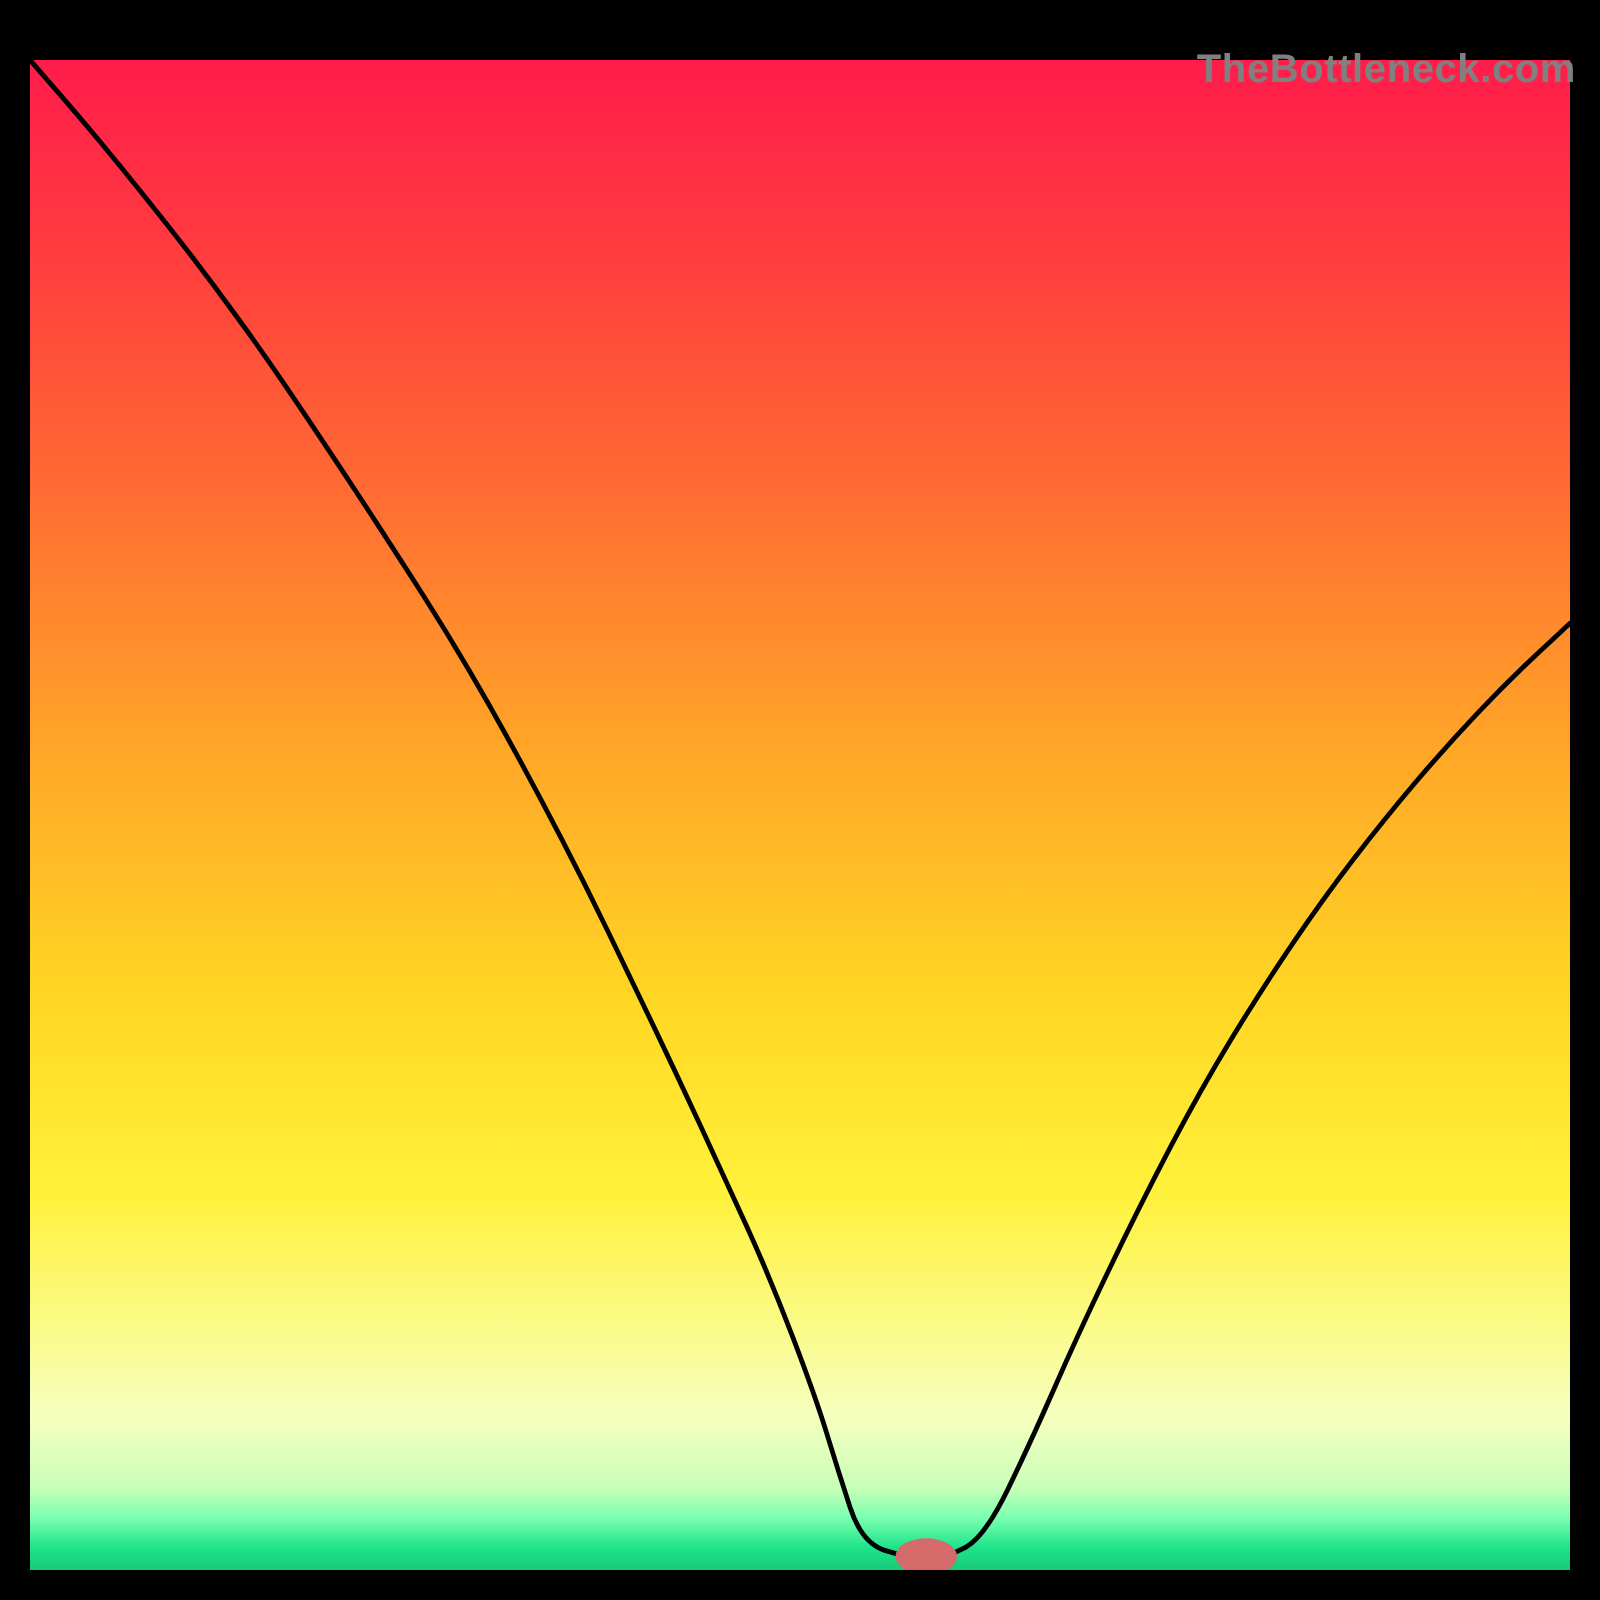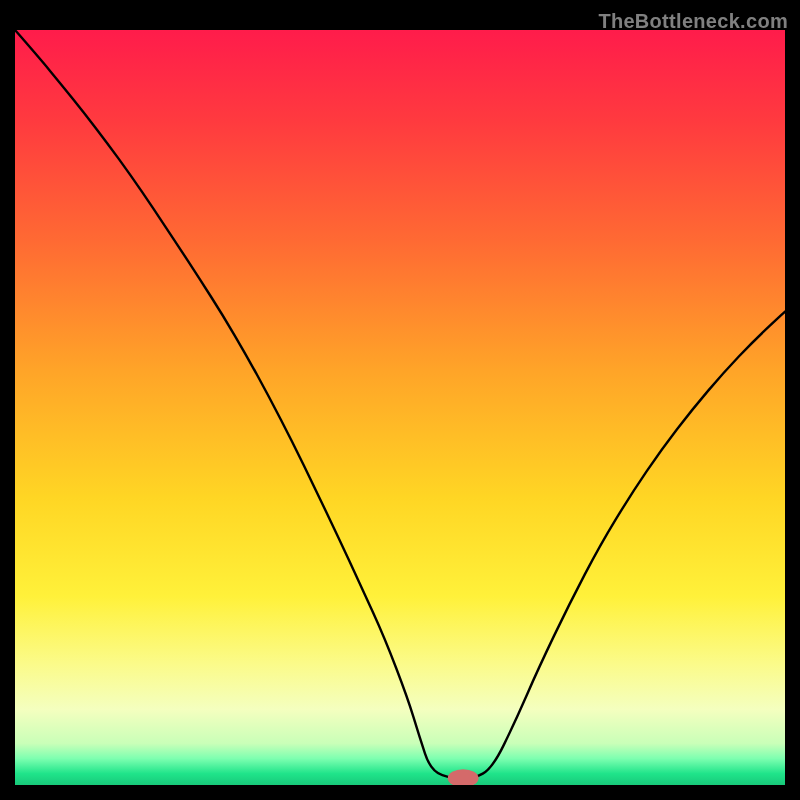--- a/index.html
+++ b/index.html
@@ -12,21 +12,21 @@
     font-family: Arial, Helvetica, sans-serif;
   }
   .frame {
     position: relative;
     width: 800px;
     height: 800px;
     background: #000;
   }
   .watermark {
     position: absolute;
-    top: 10px;
+    top: 24px;
     right: 12px;
     color: #808080;
     font-size: 20px;
     font-weight: 600;
     letter-spacing: 0.3px;
     z-index: 5;
   }
   .plot {
     position: absolute;
     left: 15px;

